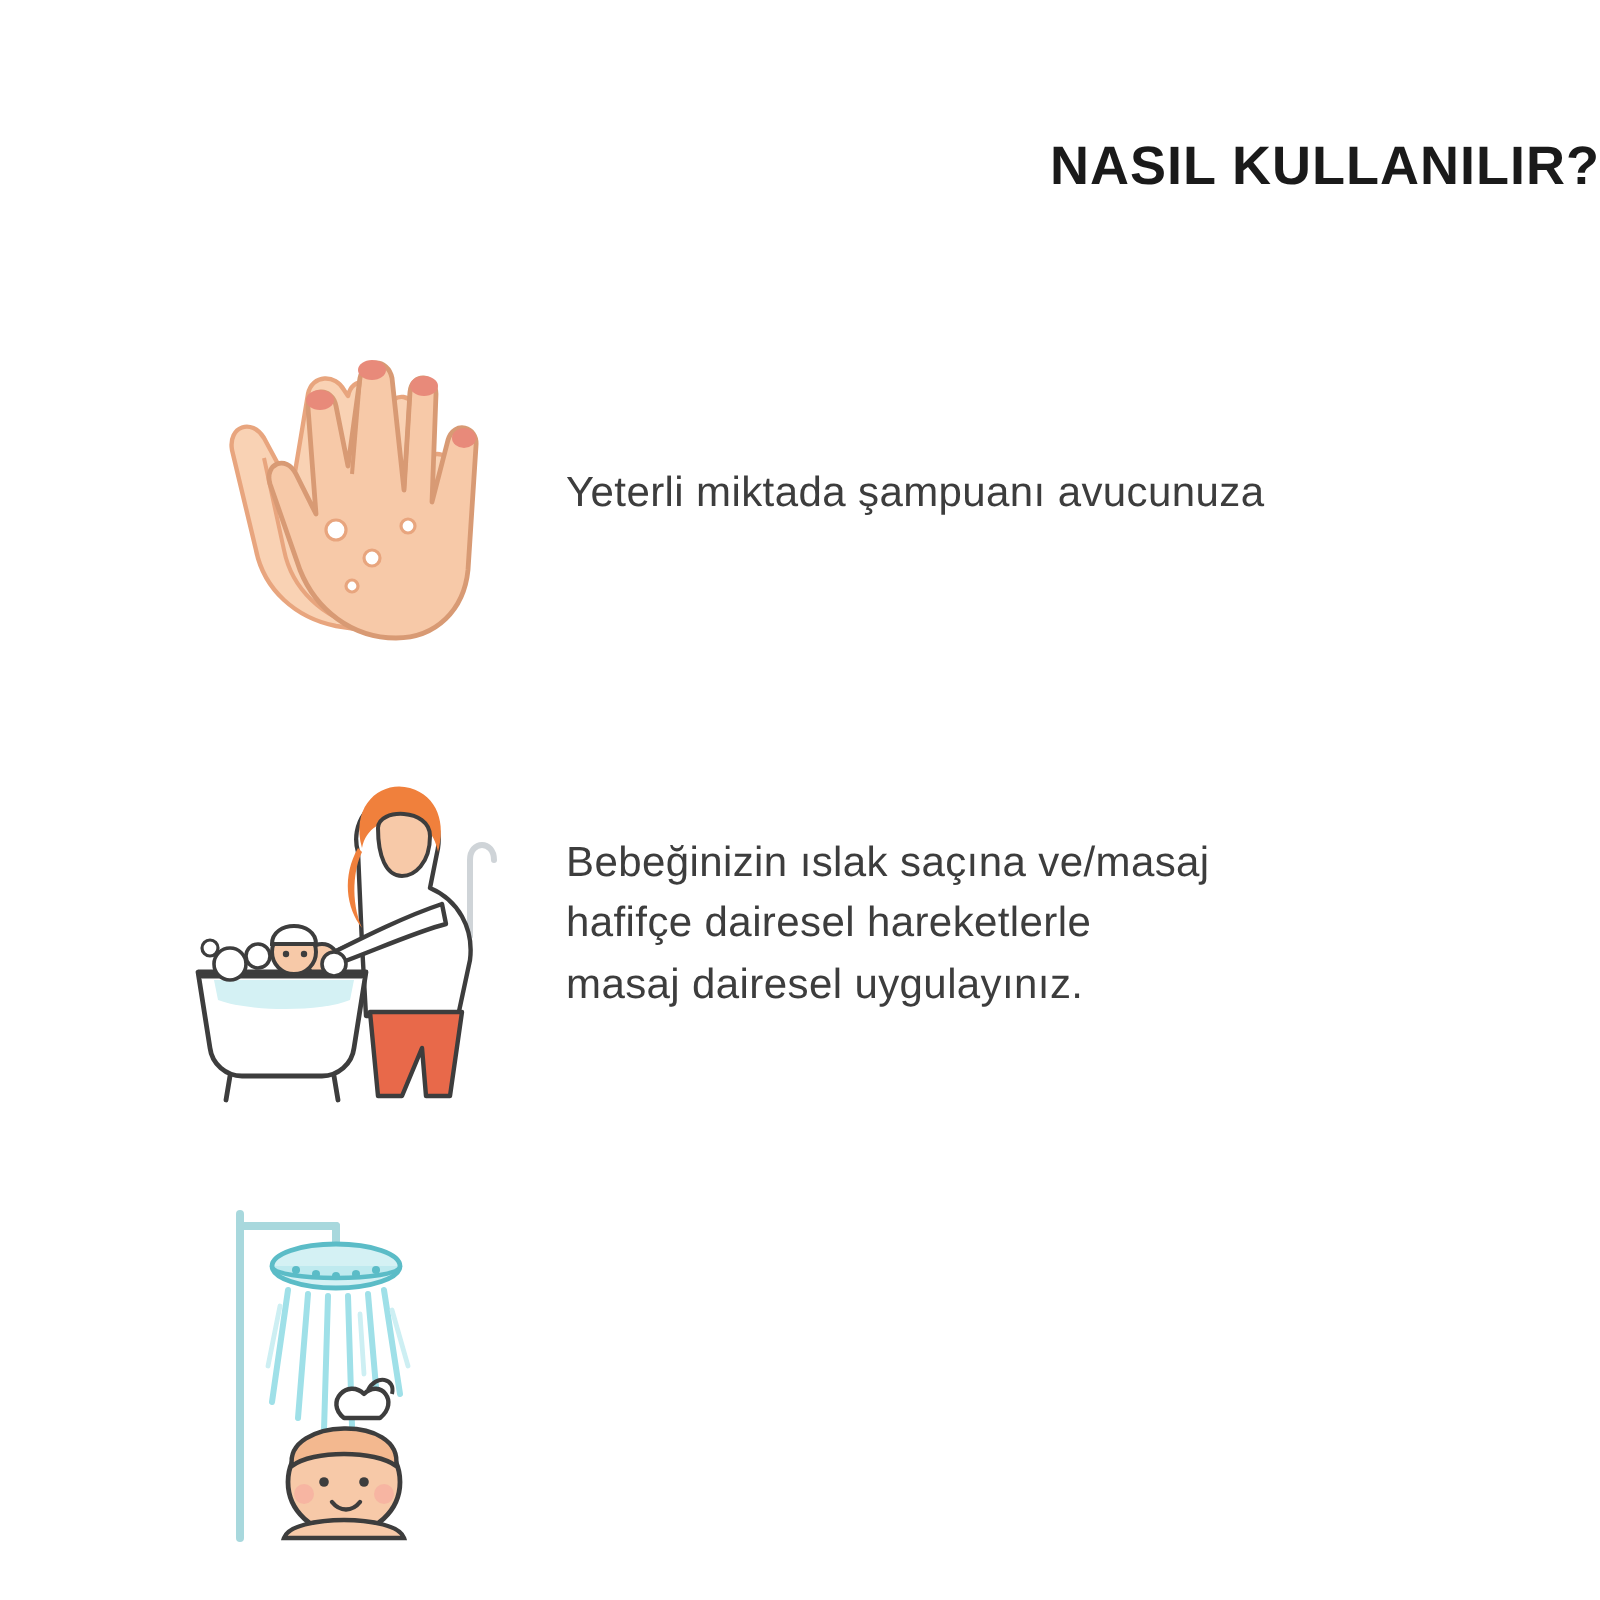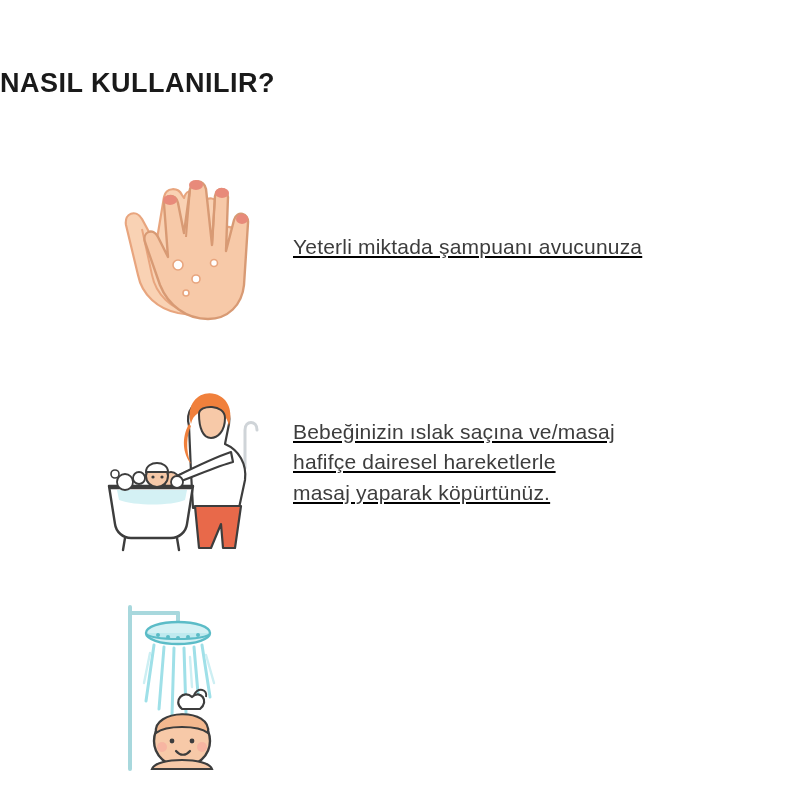--- a/index.html
+++ b/index.html
@@ -18,32 +18,31 @@
     width: 800px;
     height: 800px;
     background: #ffffff;
     box-sizing: border-box;
   }
   .title {
     position: absolute;
     top: 68px;
     left: 0;
     width: 800px;
-    text-align: left;
+    text-align: right;
     font-size: 27px;
     font-weight: bold;
     letter-spacing: 0.5px;
     color: #1a1a1a;
   }
   .steps {
     position: absolute;
     top: 140px;
-    left: 16px;
+    left: 6px;
     width: 692px;
-    text-decoration: underline;
   }
   .step {
     position: relative;
     display: flex;
     align-items: center;
     height: 215px;
   }
   .step-figure {
     width: 210px;
     min-width: 210px;
@@ -143,21 +142,21 @@
 
           <circle cx="76" cy="108" r="11" fill="#f7c9a8" stroke="#3d3d3d" stroke-width="2"></circle>
           <path d="M65 104 C65 92, 87 92, 87 104 Z" fill="#ffffff" stroke="#3d3d3d" stroke-width="2"></path>
           <circle cx="72" cy="109" r="1.6" fill="#3d3d3d"></circle>
           <circle cx="81" cy="109" r="1.6" fill="#3d3d3d"></circle>
         </svg>
       </div>
       <div class="step-text">
         <span>Bebeğinizin ıslak saçına ve/masaj</span>
         <span>hafifçe dairesel hareketlerle</span>
-        <span>masaj yaparak köpürtünüz.</span>
+        <span>masaj dairesel uygulayınız.</span>
       </div>
     </div>
 
     <div class="step">
       <div class="step-figure">
         <svg width="200" height="190" viewBox="0 0 200 190" xmlns="http://www.w3.org/2000/svg">
 
           <path d="M44 24 L44 186" stroke="#a8d8dd" stroke-width="4" stroke-linecap="round"></path>
           <path d="M44 30 L92 30" stroke="#a8d8dd" stroke-width="4" stroke-linecap="round"></path>
           <path d="M92 30 L92 42" stroke="#a8d8dd" stroke-width="4" stroke-linecap="round"></path>

